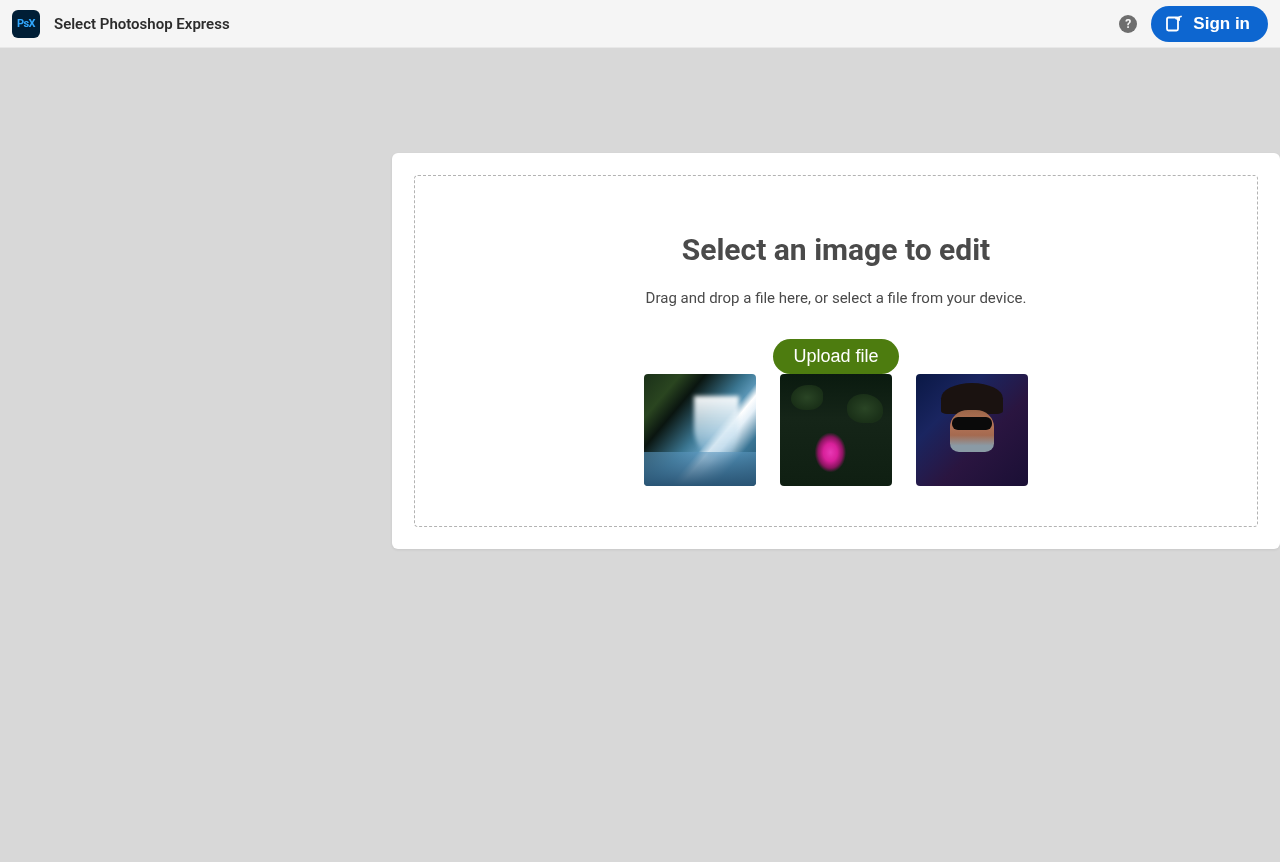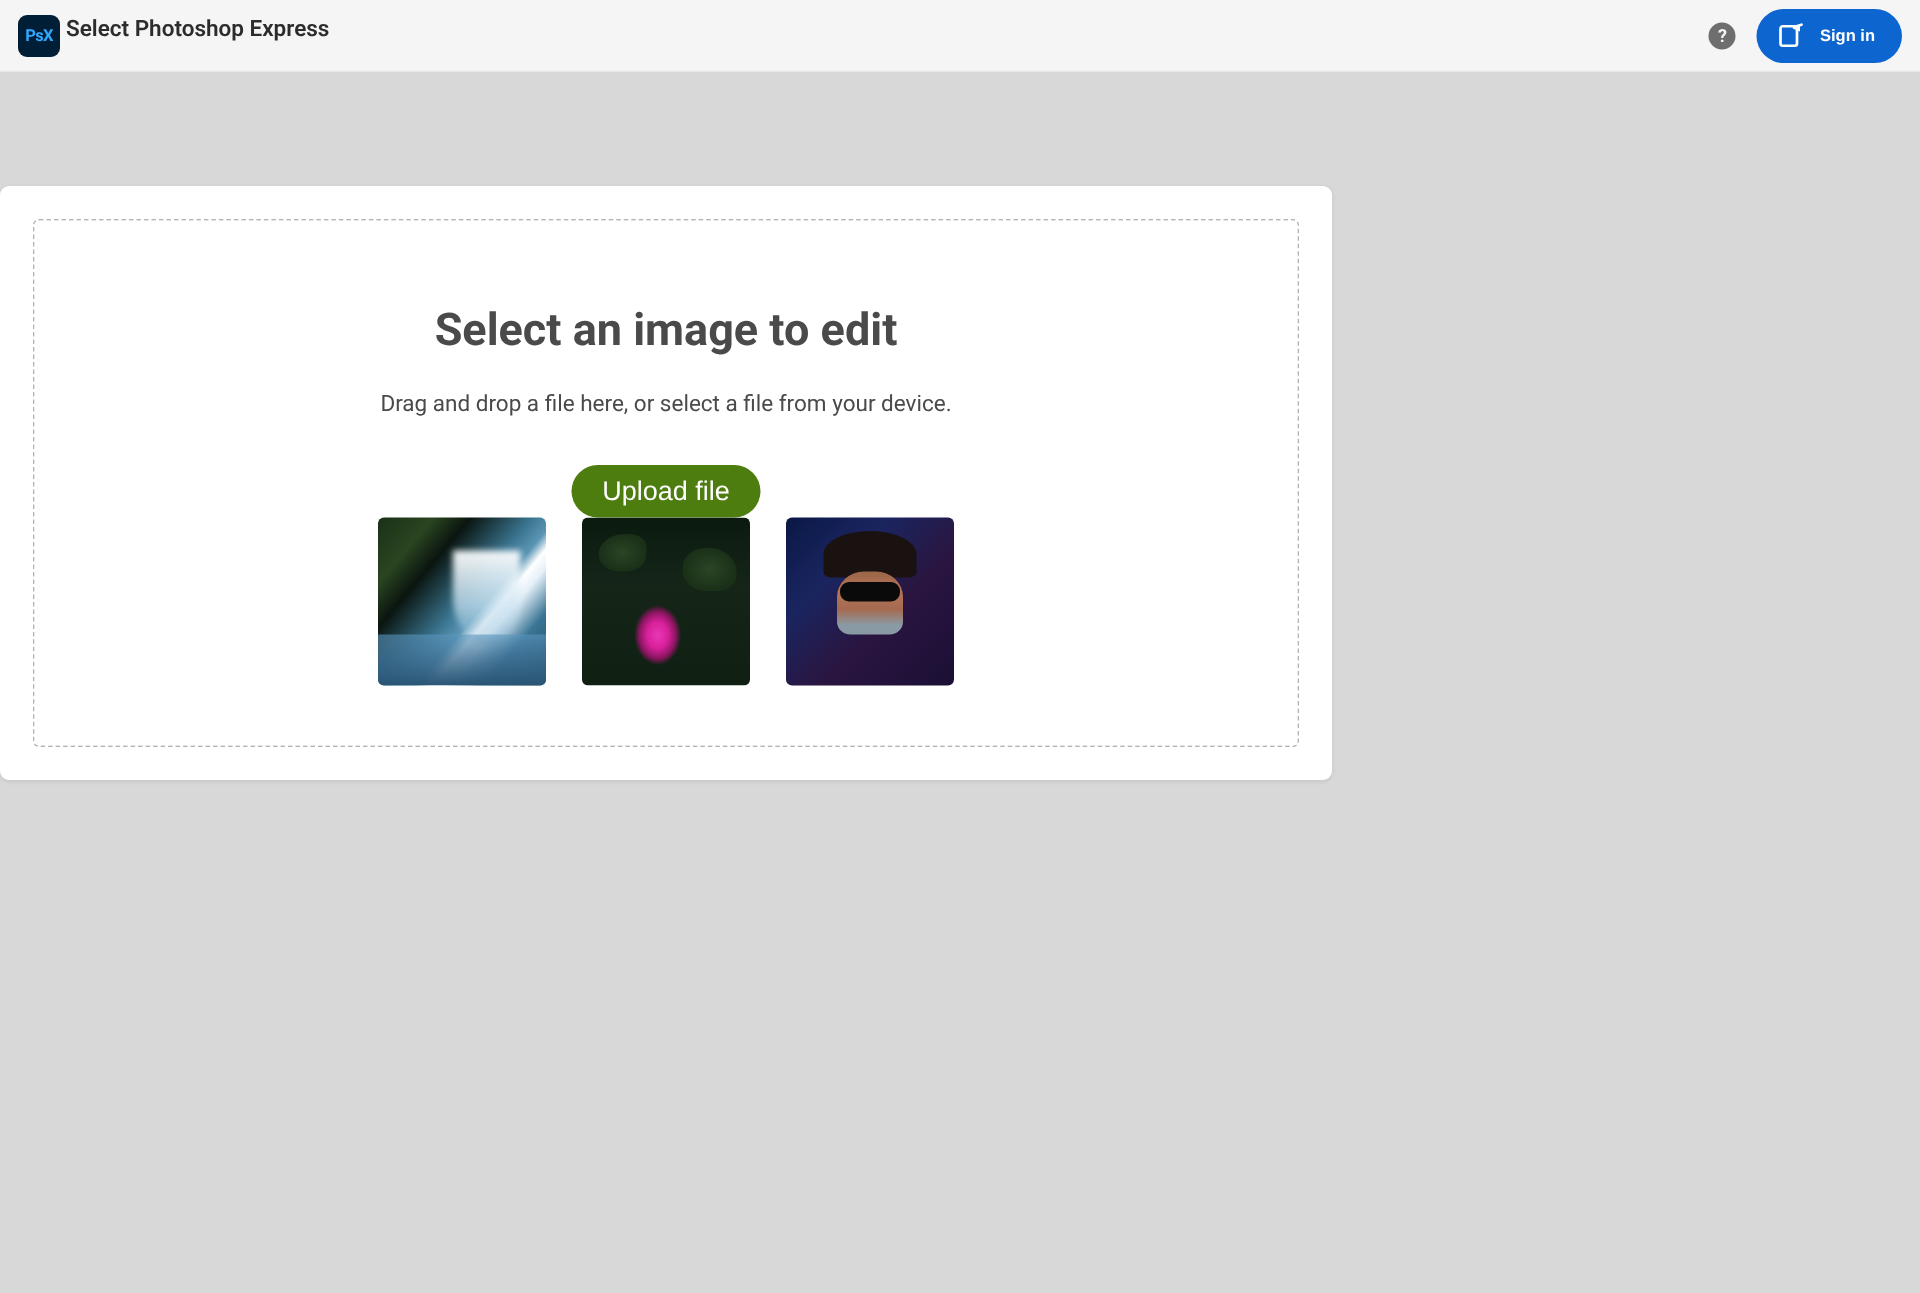--- a/index.html
+++ b/index.html
@@ -18,22 +18,22 @@
       background: #f5f5f5;
       height: 48px;
       display: flex;
       align-items: center;
       justify-content: space-between;
       padding: 0 12px;
       border-bottom: 1px solid #e8e8e8;
     }
     .header-left {
       display: flex;
-      align-items: flex-start;
-      gap: 4px;
+      align-items: center;
+      gap: 14px;
     }
     .app-logo {
       width: 28px;
       height: 28px;
       background: #001e36;
       border-radius: 6px;
       display: flex;
       align-items: center;
       justify-content: center;
       color: #31a8ff;
@@ -67,33 +67,33 @@
     .signin-btn {
       background: #0d66d0;
       color: #fff;
       border: none;
       border-radius: 18px;
       height: 36px;
       padding: 0 18px 0 14px;
       display: flex;
       align-items: center;
       gap: 10px;
-      font-size: 11px;
+      font-size: 17px;
       font-weight: 600;
       cursor: pointer;
     }
     .signin-icon {
       display: flex;
       align-items: center;
       justify-content: center;
     }
     .main {
       display: flex;
-      justify-content: flex-start;
-      padding-top: 76px;
+      justify-content: flex-end;
+      padding-top: 105px;
     }
     .card {
       background: #fff;
       width: 888px;
       border-radius: 6px;
       padding: 22px;
       box-shadow: 0 1px 3px rgba(0,0,0,0.08);
     }
     .dropzone {
       border: 1px dashed #b3b3b3;

